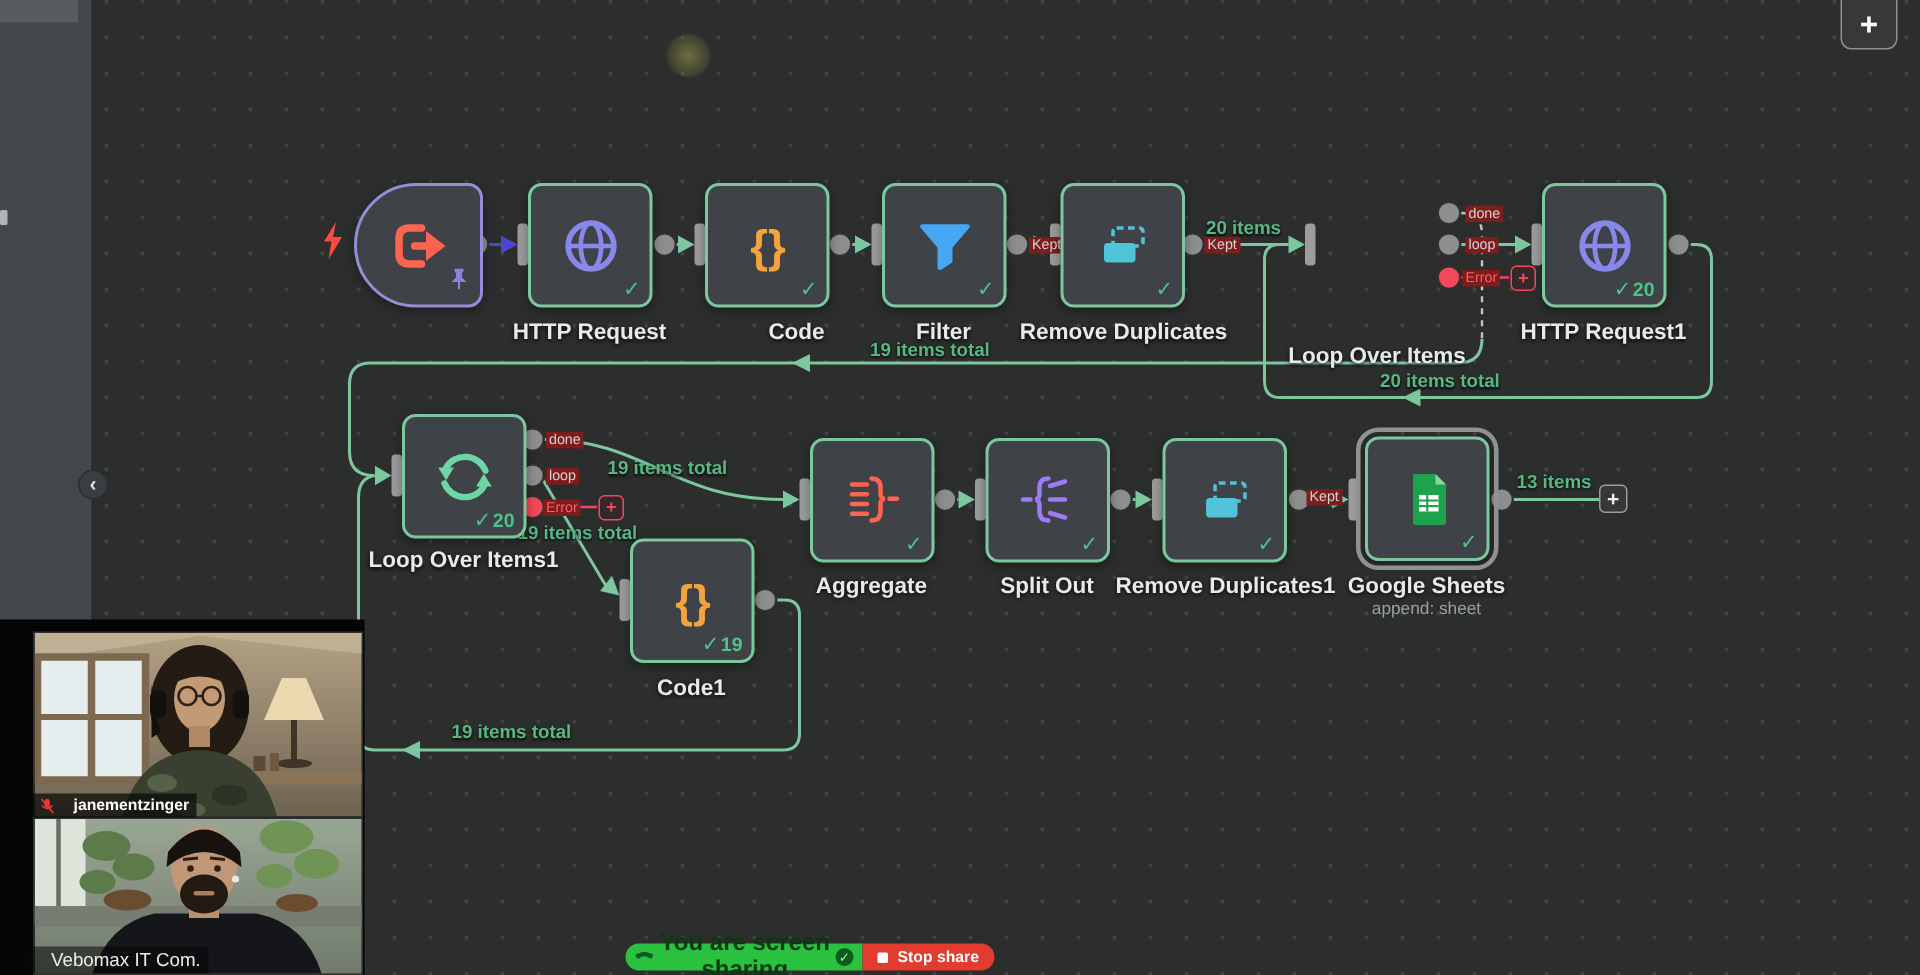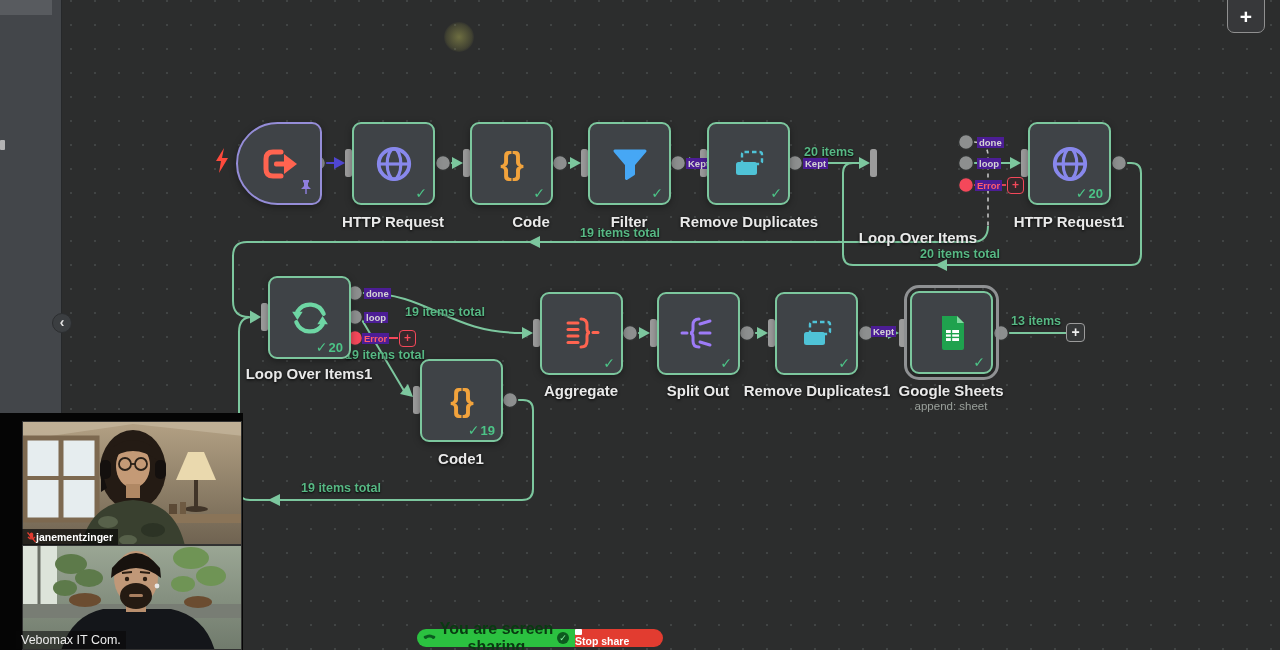--- a/index.html
+++ b/index.html
@@ -23,46 +23,46 @@
   .node.selected{outline:3px solid #8f9193;outline-offset:3px;}
   .node .icon{display:flex;}
   .check{position:absolute;right:6px;bottom:2px;color:#4cc487;font-weight:bold;font-size:14px;font-style:normal;}
   .check b{font-size:13px;margin-left:1px;}
   .check i{font-style:normal;}
   .node-label{position:absolute;z-index:3;color:#e9e9e9;font-size:15px;font-weight:600;text-align:center;
               text-shadow:0 1px 3px rgba(0,0,0,.9);line-height:17px;}
   .node-sub{position:absolute;z-index:3;color:#9aa09b;font-size:11.5px;text-align:center;}
   
   .conn-label{position:absolute;z-index:2;color:#57b884;font-size:12.5px;font-weight:600;text-shadow:0 1px 2px #000;white-space:nowrap;}
-  .port-label{position:absolute;z-index:2;color:#d4d4d4;font-size:9.5px;font-weight:bold;background:#4c1d95;
+  .port-label{position:absolute;z-index:2;color:#d4d4d4;font-size:9.5px;font-weight:normal;background:#7f1d1d;
               padding:0 2px;line-height:11px;white-space:nowrap;}
   .port-label.err{color:#ff5d6c;}
   
   .plus-box{position:absolute;z-index:3;width:19px;height:19px;border:1.5px solid #9b9b9b;border-radius:4px;background:#353738;
             color:#efefef;font-size:14px;font-weight:bold;text-align:center;line-height:16px;}
   .plus-box.error{width:17px;height:17px;border-color:#f4485a;color:#f4485a;font-size:12px;line-height:14px;background:#35282b;}
   #canvas-add{position:absolute;left:1227px;top:-7px;width:38px;height:40px;border:1.5px solid #909090;border-radius:7px;
               background:#37383a;color:#fff;font-size:21px;font-weight:bold;text-align:center;line-height:46px;z-index:5;}
   #pointer-blob{position:absolute;left:444px;top:22px;width:30px;height:30px;border-radius:50%;z-index:2;
     background:radial-gradient(circle,rgba(175,175,85,.5) 0%,rgba(130,130,65,.25) 60%,transparent 75%);}
   
   #video-panel{position:absolute;left:0;top:413px;width:243px;height:237px;background:#050505;z-index:10;}
   .tile{position:absolute;left:22px;width:220px;overflow:hidden;border:1px solid #323232;}
   #tile-1{top:8px;height:124px;}
   #tile-2{top:132px;height:105px;}
   .name-tag{position:absolute;z-index:11;display:flex;align-items:center;background:rgba(8,8,8,.72);height:16px;padding:0 5px;}
-  .name-tag span{color:#fff;font-size:10.5px;font-weight:bold;margin-left:0;}
+  .name-tag span{color:#fff;font-size:10.5px;font-weight:bold;margin-left:13px;}
   #tag-2{background:rgba(8,8,8,.55);height:18px;}
   #tag-2 span{font-size:12.5px;font-weight:normal;color:#ececec;}
   
   #share-bar{position:absolute;left:417px;top:629px;height:18px;display:flex;z-index:12;}
   #share-green{display:flex;align-items:center;width:158px;background:#2bc140;border-radius:9px 0 0 9px;padding:0 6px;}
   #share-msg{flex:1;text-align:center;color:#093a11;font-size:16px;font-weight:bold;}
   #shield{width:12px;height:12px;border-radius:50%;background:#0d5a1f;color:#8af2a4;font-size:9px;line-height:12px;text-align:center;}
-  #stop-btn{display:flex;justify-content:center;width:88px;background:#e23c30;border-radius:0 9px 9px 0;flex-direction:column;}
+  #stop-btn{display:flex;align-items:center;justify-content:center;width:88px;background:#e23c30;border-radius:0 9px 9px 0;}
   #stop-btn .sq{width:7px;height:7px;background:#fff;border-radius:1px;margin-right:6px;}
   #stop-btn span{color:#fff;font-size:10.5px;font-weight:bold;}
 </style>
 </head>
 <body>
 
 <div id="screen">
   <div id="canvas"></div>
   <div id="pointer-blob"></div>
 

